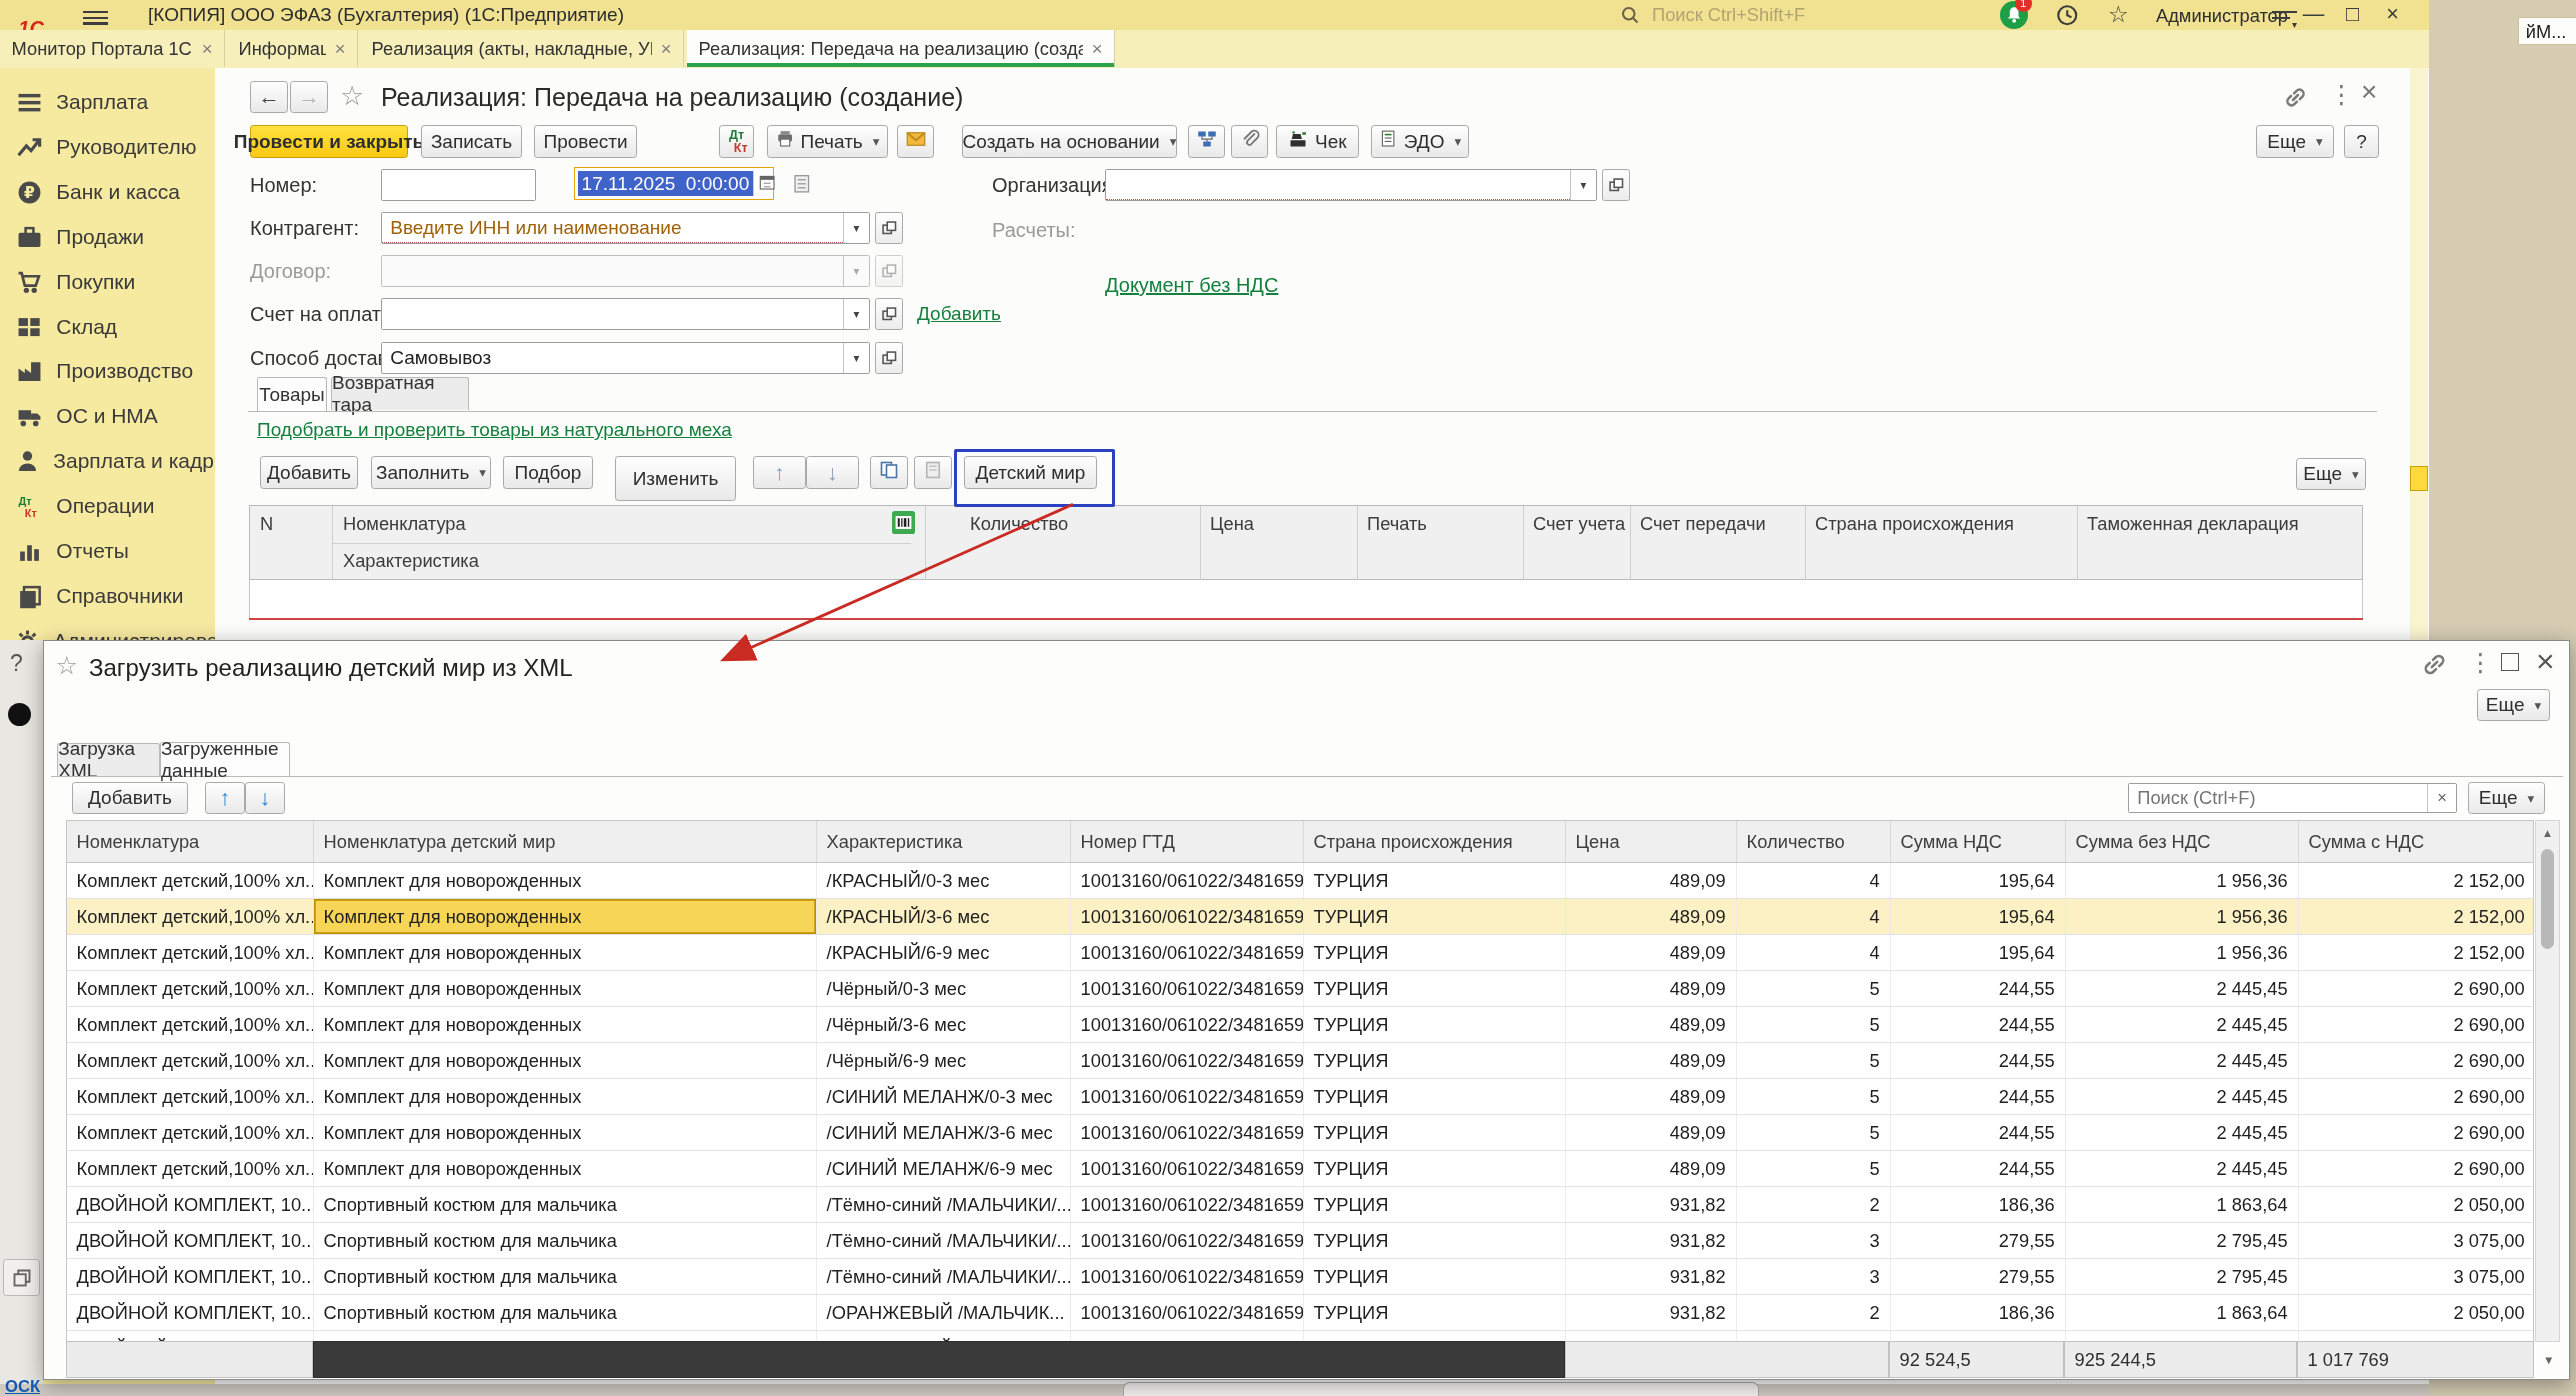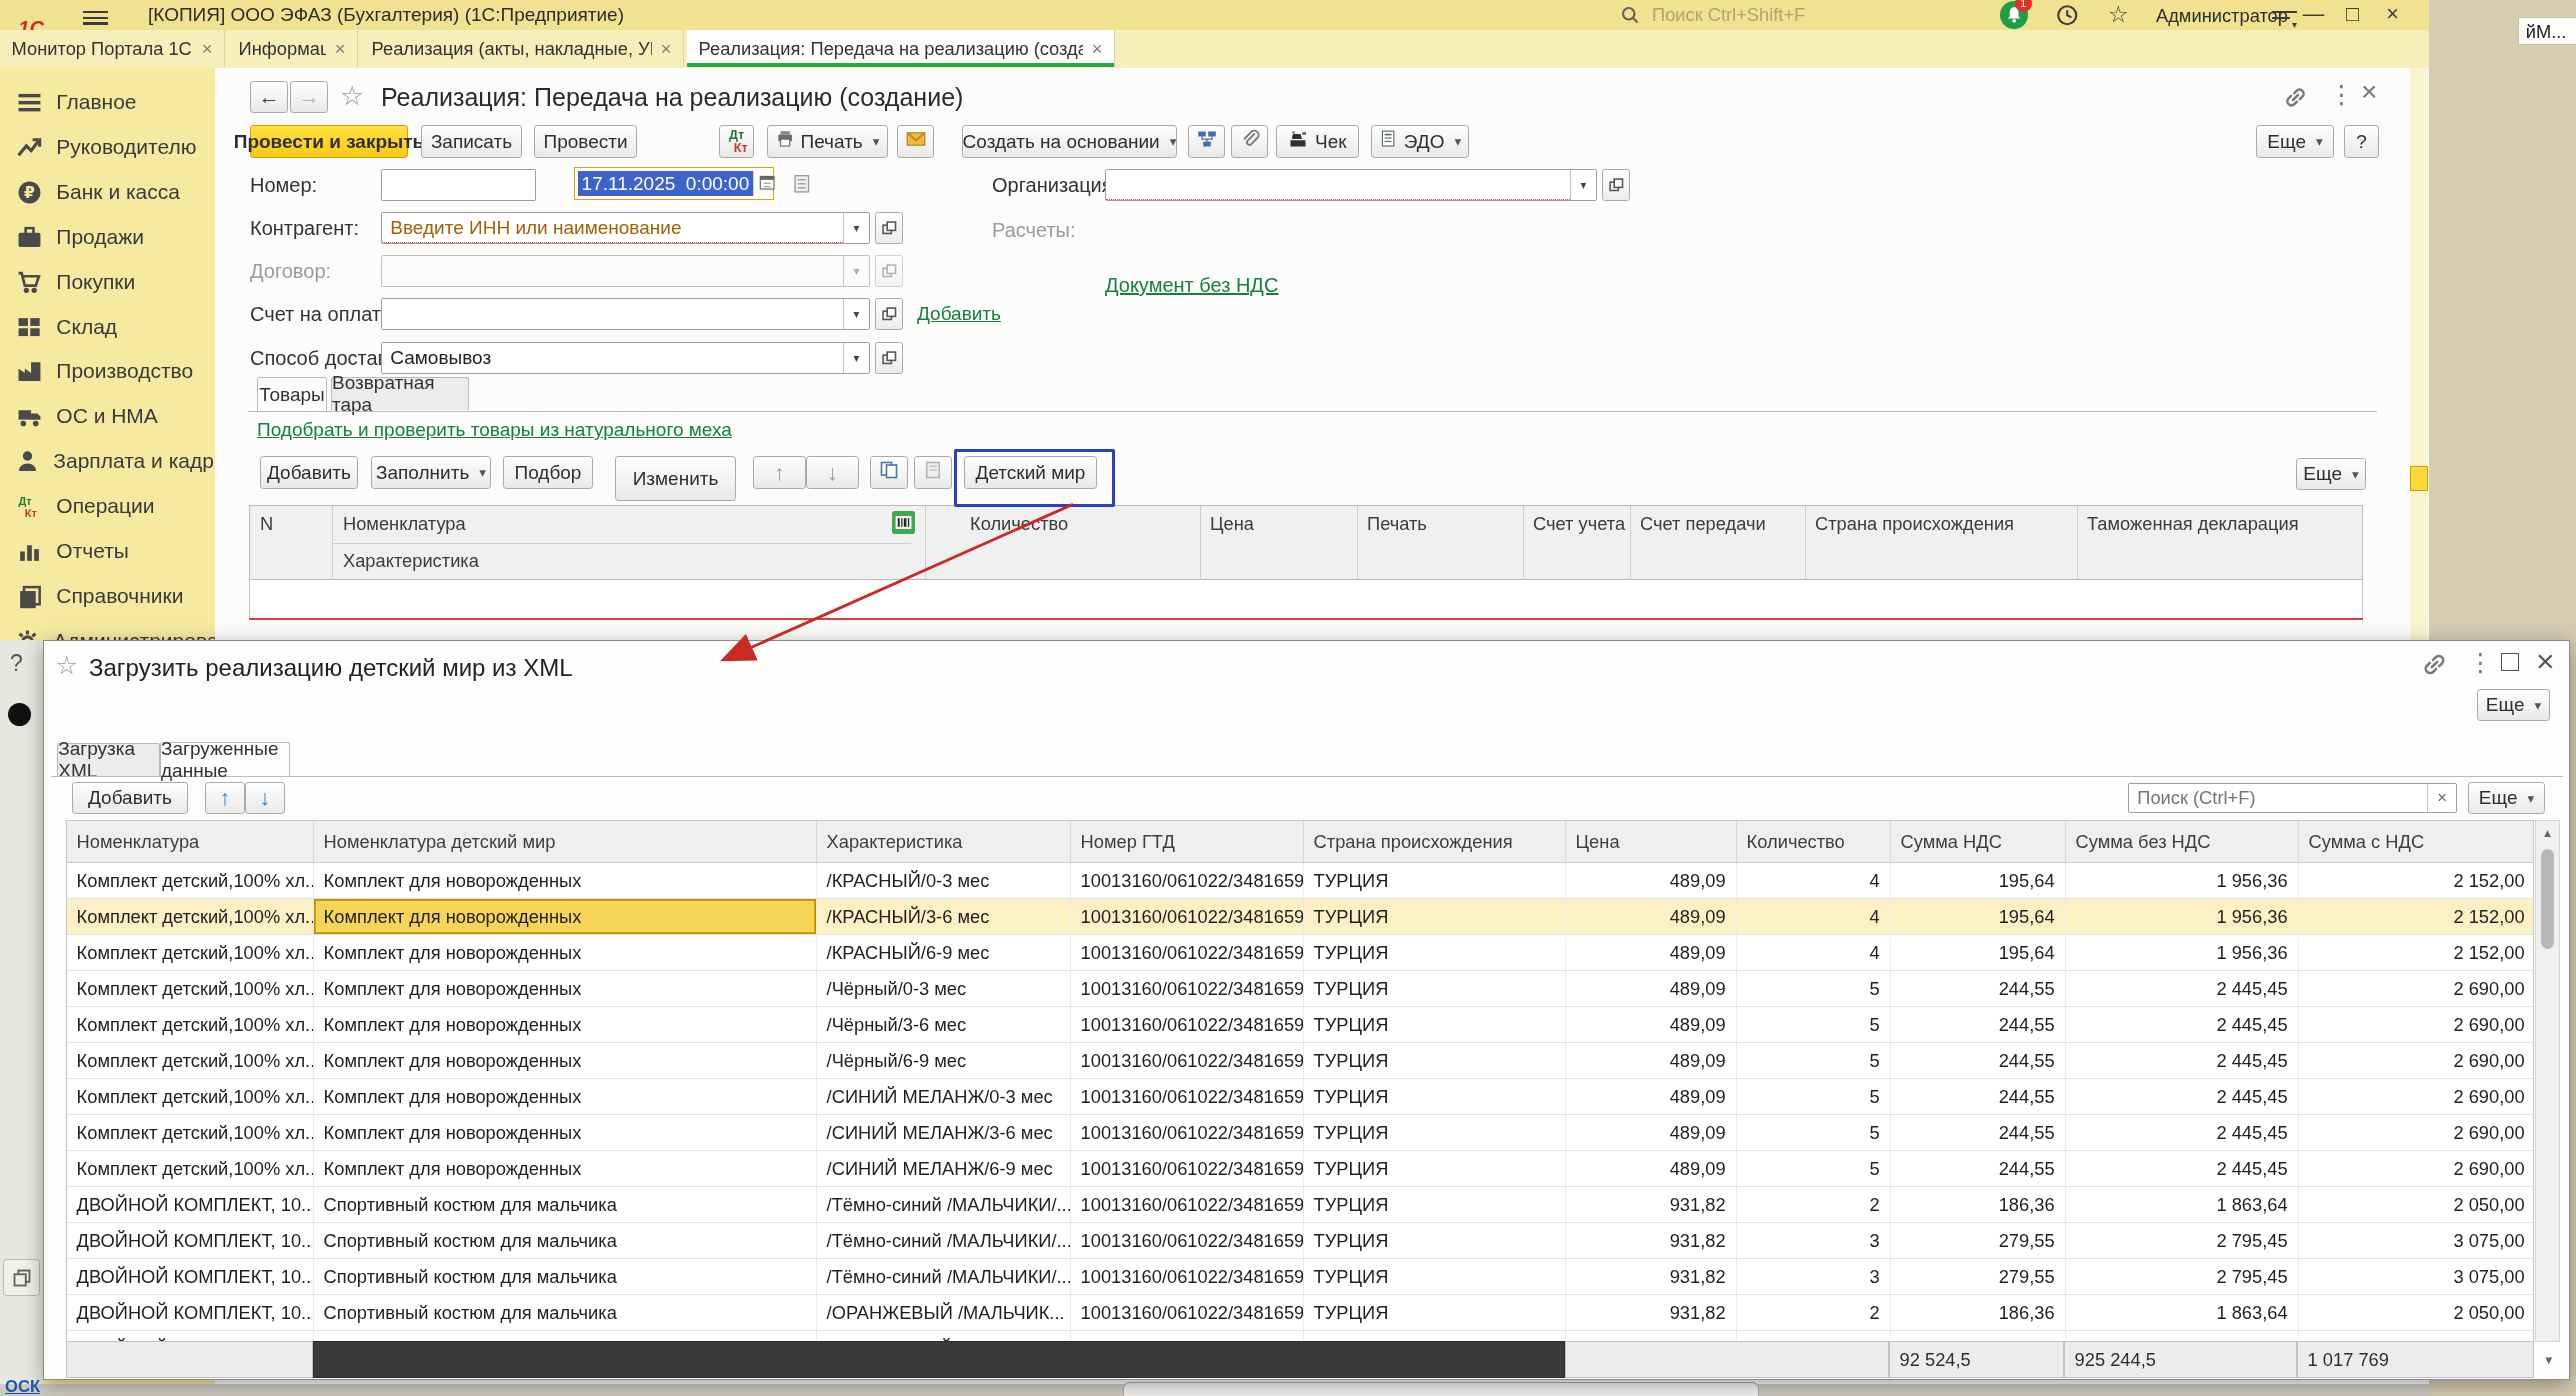--- a/index.html
+++ b/index.html
@@ -125,21 +125,21 @@
 
 <div class="abs sidebar" id="sidebar">
     <div class="sb-item" style="top: 15px;">
       <span class="ic">
         <svg width="25" height="25" viewBox="0 0 16 16" fill="#4a4a4a">
           <rect x="1" y="2.5" width="14" height="2.2"></rect>
           <rect x="1" y="7" width="14" height="2.2"></rect>
           <rect x="1" y="11.5" width="14" height="2.2"></rect>
         </svg>
       </span>
-      <span class="lb">Главное</span>
+      <span class="lb">Зарплата</span>
     </div>
     <div class="sb-item" style="top: 60px;">
       <span class="ic">
         <svg width="25" height="25" viewBox="0 0 16 16" fill="#4a4a4a">
           <path d="M1 13 L6 7 L9 10 L14 3.5" stroke="#4a4a4a" stroke-width="2" fill="none"></path>
           <path d="M10 3 h4.5 v4.5" stroke="#4a4a4a" stroke-width="2" fill="none"></path>
         </svg>
       </span>
       <span class="lb">Руководителю</span>
     </div>

